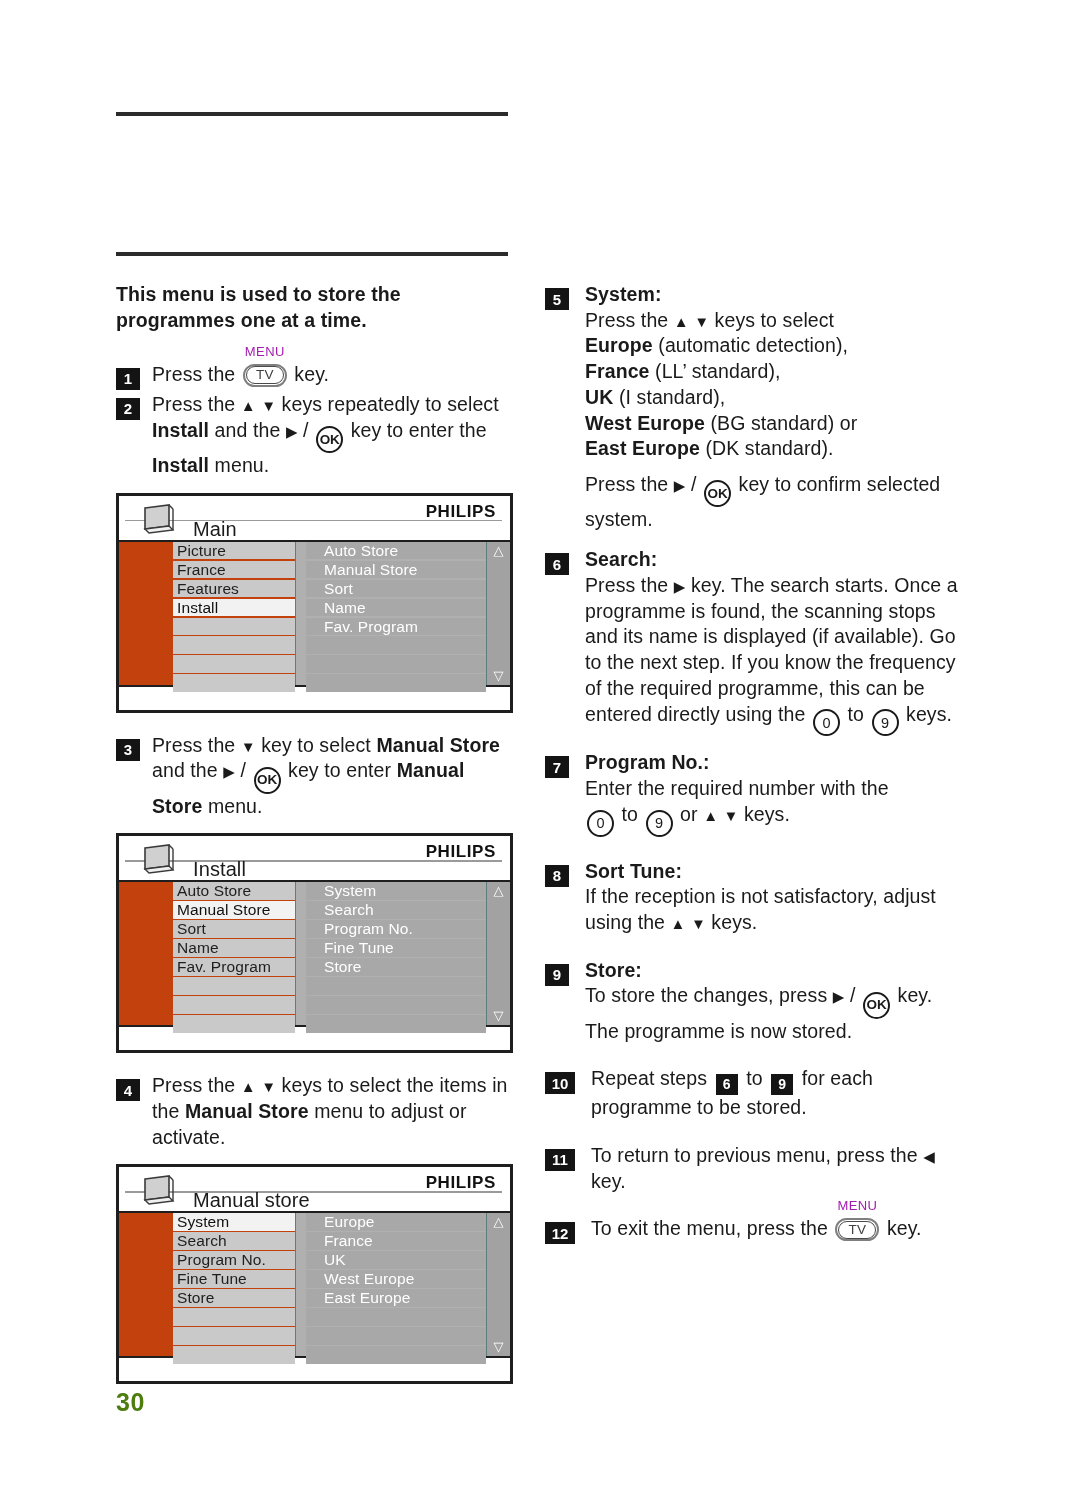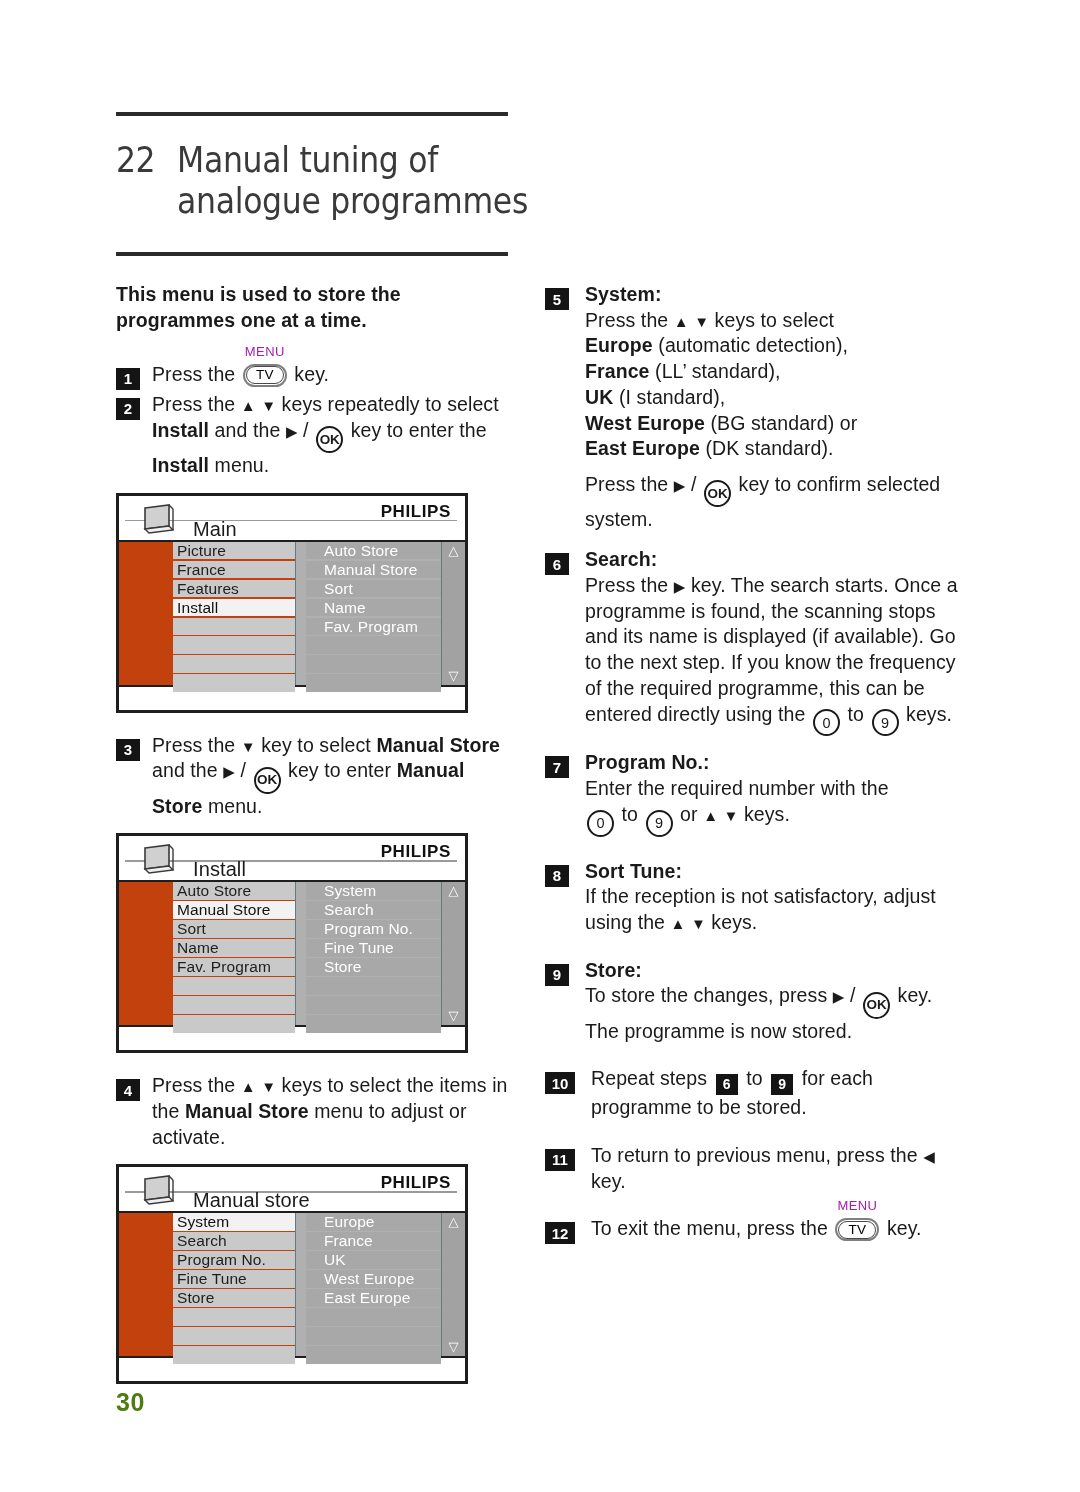--- a/index.html
+++ b/index.html
@@ -90,21 +90,21 @@
     position:absolute; left:0; top:0; width:44px; height:23px;
     border:2.5px solid #7f7f7f; border-radius:12px;
   }
   .key-tv .cap2 {
     position:absolute; left:3px; top:2.5px; width:38px; height:18px;
     border:1.5px solid #4a4a4a; border-radius:10px;
   }
   .key-tv .lbl {
     position:absolute; left:0; top:0; width:44px; height:23px;
     display:flex; align-items:center; justify-content:center;
-    font-size:13.5px; color:#000000; letter-spacing:0.3px;
+    font-size:13.5px; color:#404040; letter-spacing:0.3px;
   }
   .key-tv-wrap { display:inline-block; position:relative; }
   .menu-cap {
     position:absolute; left:50%; transform:translateX(-50%);
     top:-19px; font-size:13px; letter-spacing:0.4px; color:#a21caf;
     white-space:nowrap;
   }
 
   .key-round {
     display:inline-flex; align-items:center; justify-content:center;
@@ -119,21 +119,21 @@
 
   .inline-num {
     display:inline-flex; align-items:center; justify-content:center;
     background:#141414; color:#fff; font-size:14px; font-weight:bold;
     width:22px; height:21px; vertical-align:-4px; margin:0 3px;
   }
 
   
   .osd {
     position:relative;
-    width:352px; height:220px;
+    width:397px; height:220px;
     border:3px solid #1e1e1e;
     background:#ffffff;
     margin:14px 4px 20px 0;
   }
   .osd-top {
     position:relative; height:46px; background:#ffffff;
     border-bottom:2px solid #1e1e1e;
   }
   .osd-line {
     position:absolute; left:6px; right:8px; top:24px; height:1.5px;
@@ -191,27 +191,20 @@
   .pane-right .row.pad { padding-left:18px; }
 </style>
 </head>
 <body>
 
 <div class="page">
 
   <div class="rule rule-top"></div>
   <div class="rule rule-bottom"></div>
 
-  <div class="chapter">
-    <div class="chapter-num">22</div>
-    <div class="chapter-title">
-      <span>Manual tuning of</span>
-      <span>analogue programmes</span>
-    </div>
-  </div>
 
   <div class="col col-left">
 
     <p class="intro">This menu is used to store the programmes one at a time.</p>
 
     <div class="step">
       <span class="num">1</span>
       <div class="step-body">
         <span>Press the</span>
         <span class="key-tv-wrap"><span class="menu-cap">MENU</span><span class="key-tv"><span class="cap"></span><span class="cap2"></span><span class="lbl">TV</span></span></span>

